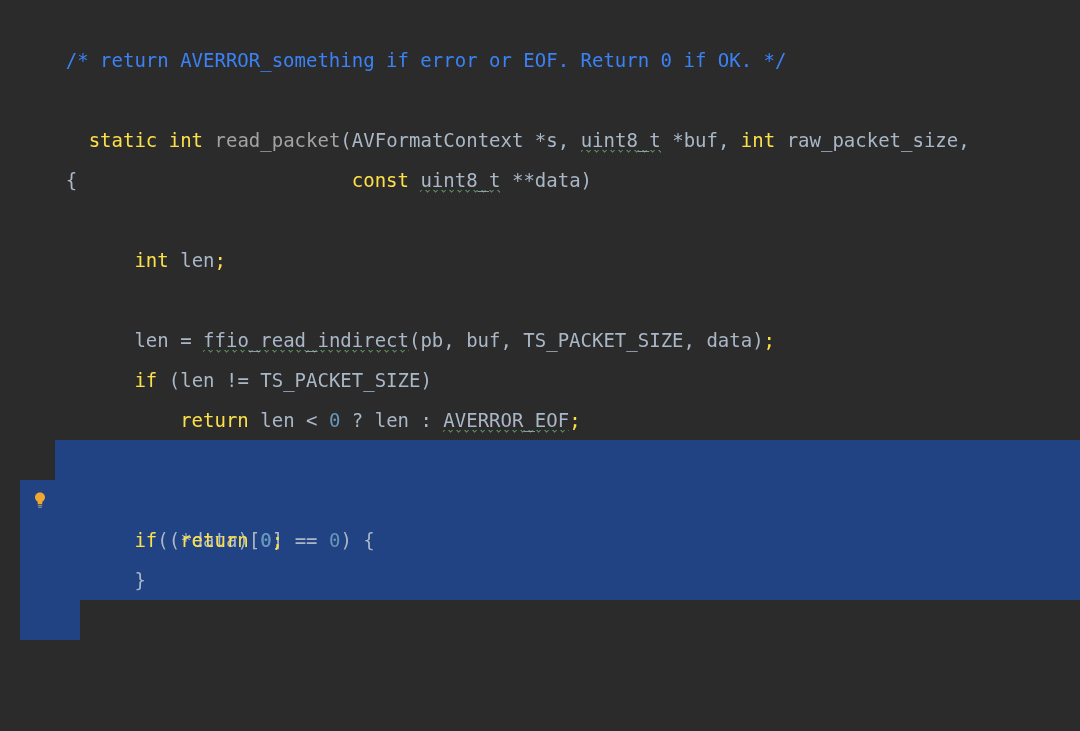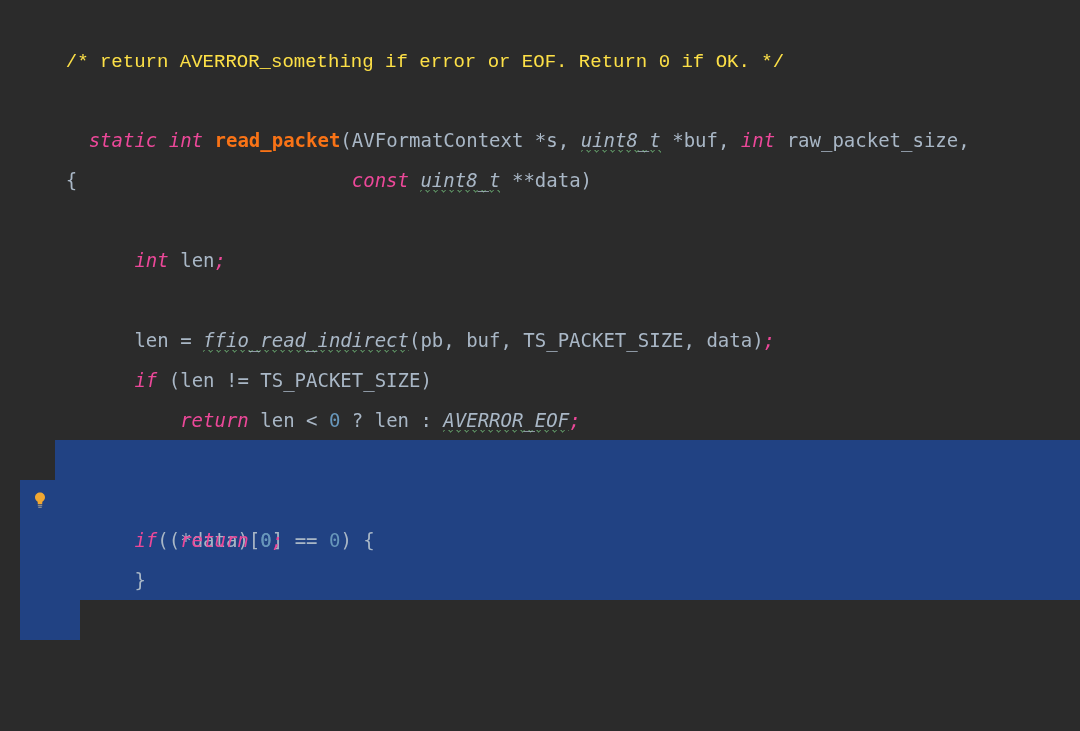--- a/index.html
+++ b/index.html
@@ -20,34 +20,33 @@
     height: 731px;
     padding-top: 0px;
   }
   .line {
     position: relative;
     height: 40px;
     white-space: pre;
     padding-left: 20px;
   }
   .line .code { display:inline; }
-  .tk-comment { color: #fde047; font-family: Liberation Mono, monospace; }
-  .tk-keyword { color: #ec4899; font-style: italic; }
-  .tk-funcdef { color: #f97316; font-weight: 700; }
+  .tk-comment { color: #3b82f6; }
+  .tk-keyword { color: #fde047; }
+  .tk-funcdef { color: #a3a3a3; font-weight: 400; }
   .tk-num     { color: #6897BB; }
   .tk-text    { color: #A9B7C6; }
   
   .squiggle {
     background-image: linear-gradient(45deg, transparent 65%, #63A06A 80%, transparent 90%),
                       linear-gradient(135deg, transparent 5%, #63A06A 15%, transparent 25%);
     background-size: 8px 3px;
     background-repeat: repeat-x;
     background-position: 0 100%;
     padding-bottom: 2px;
-    font-style: italic;
   }
   .line .code { position: relative; z-index: 1; }
 
   
   .sel-block {
     position: absolute;
     background: #214283;
     z-index: 0;
   }
 

